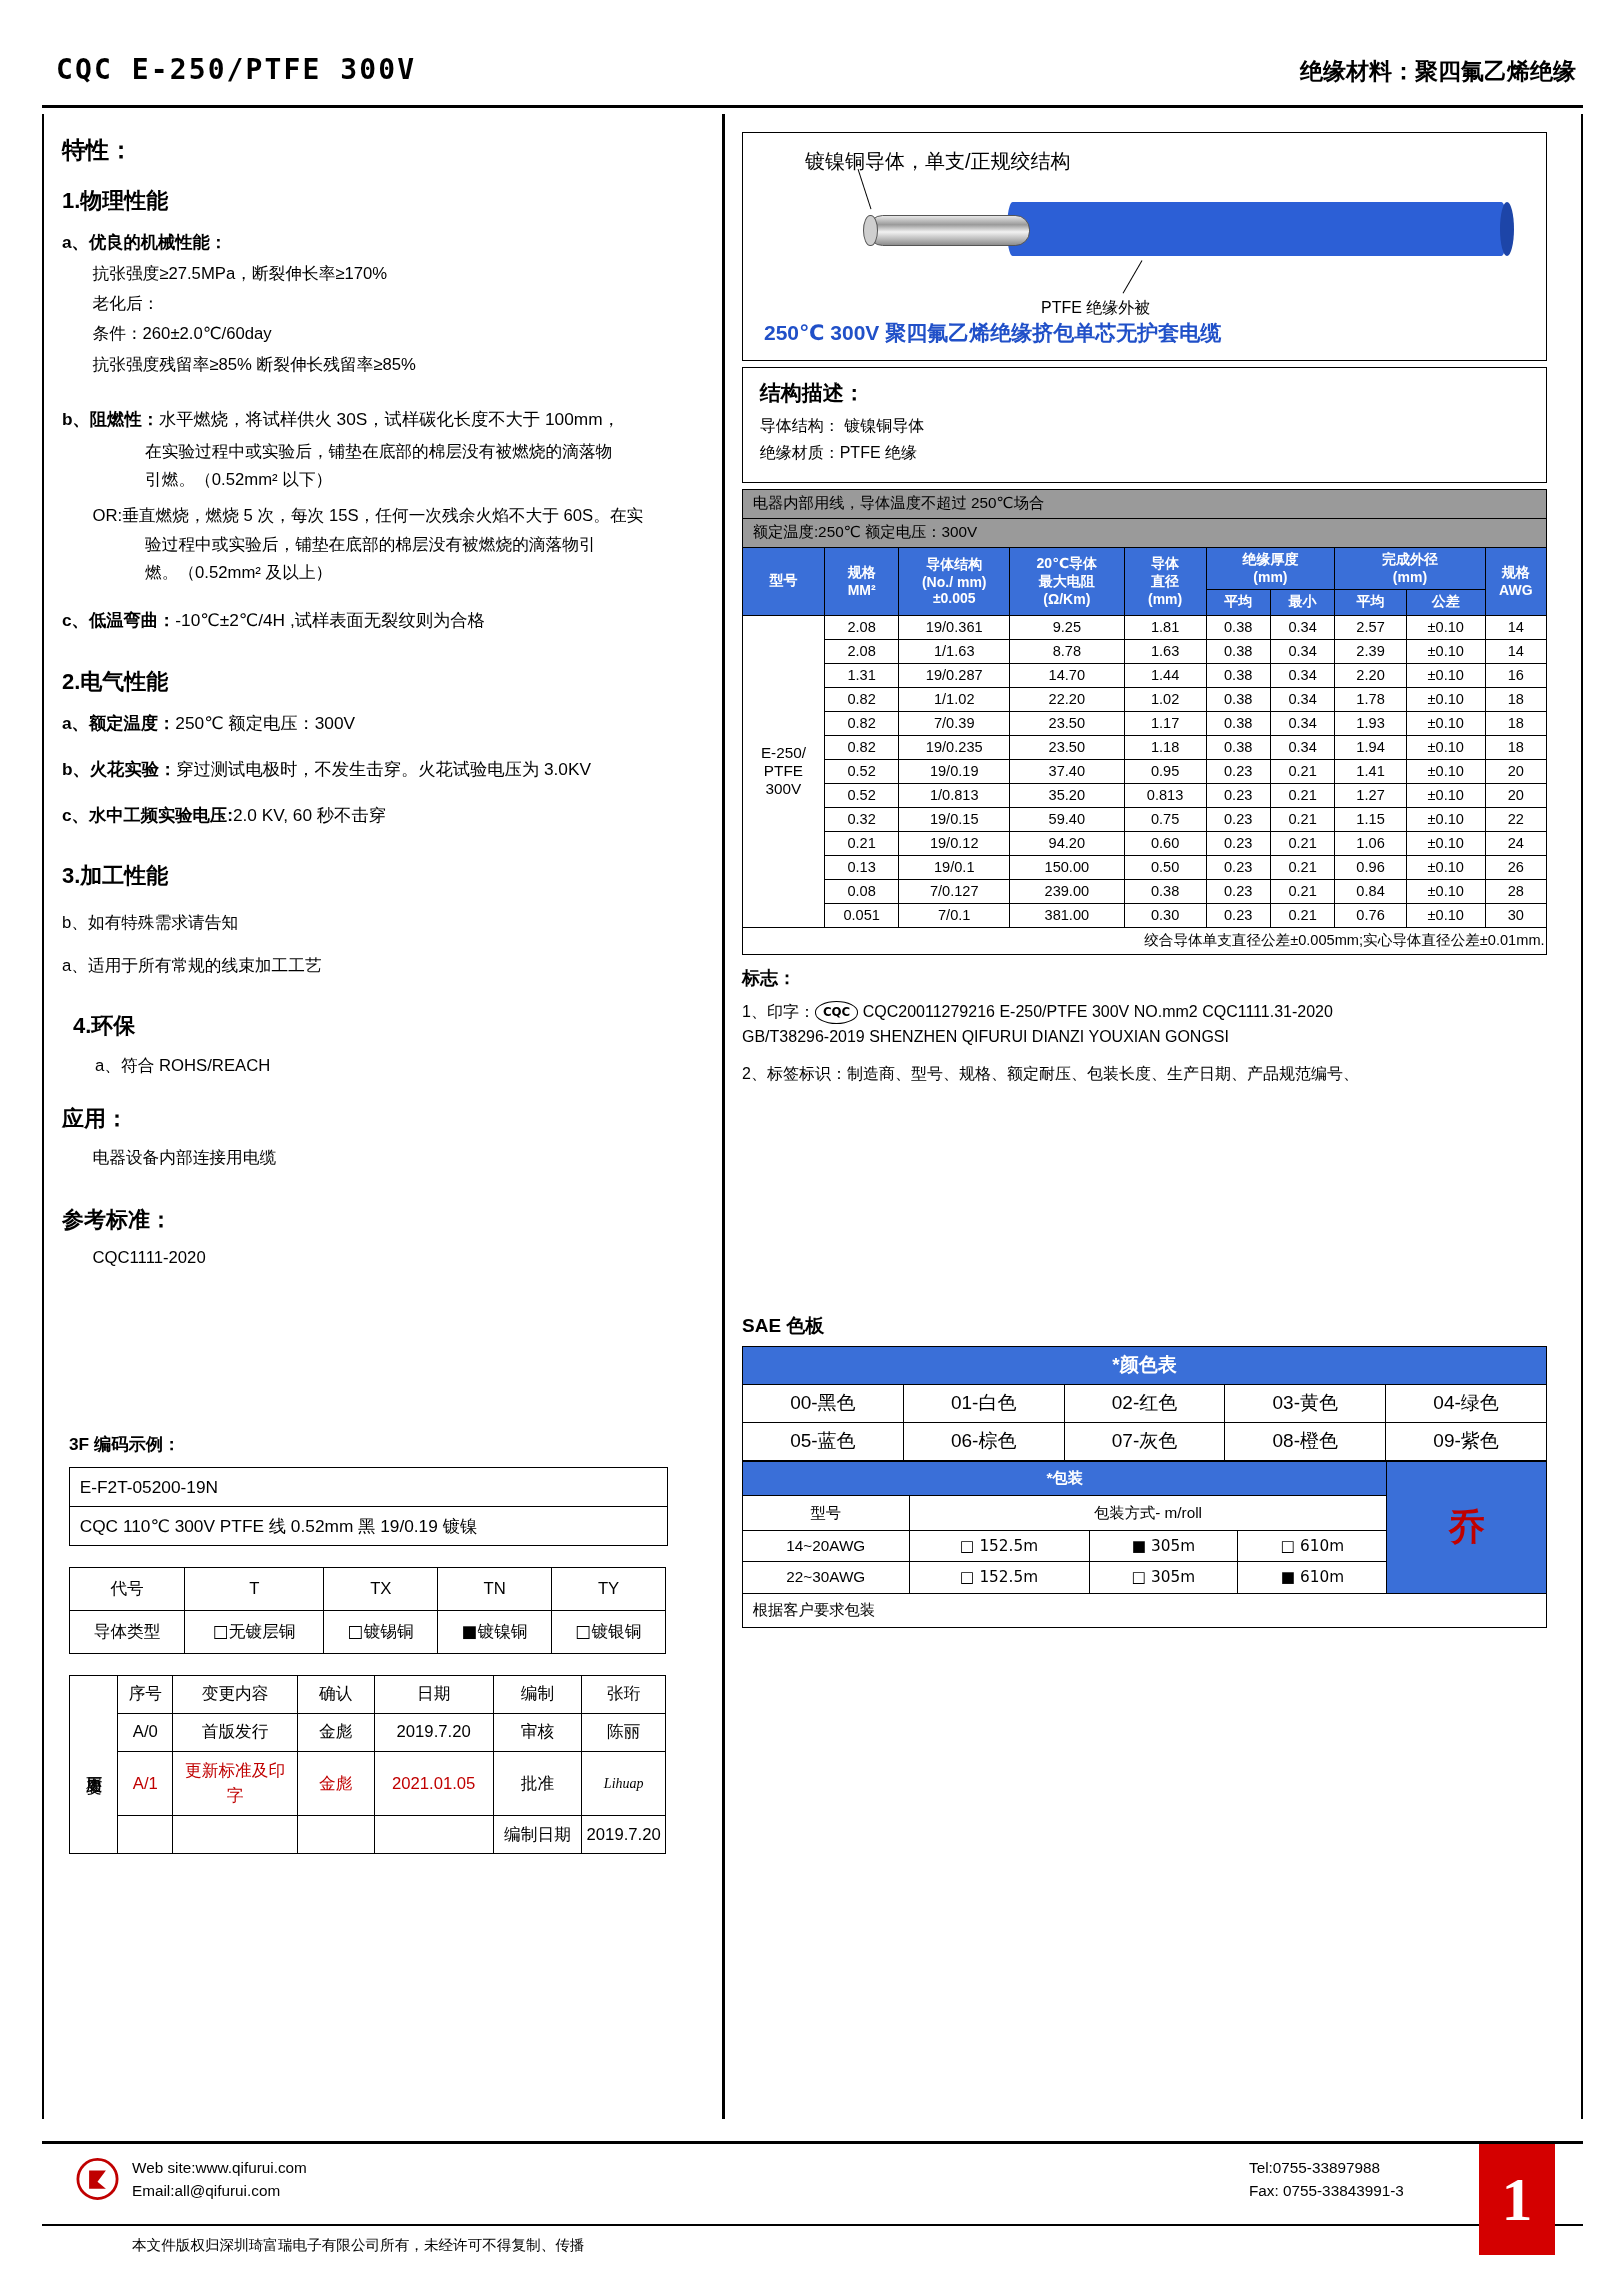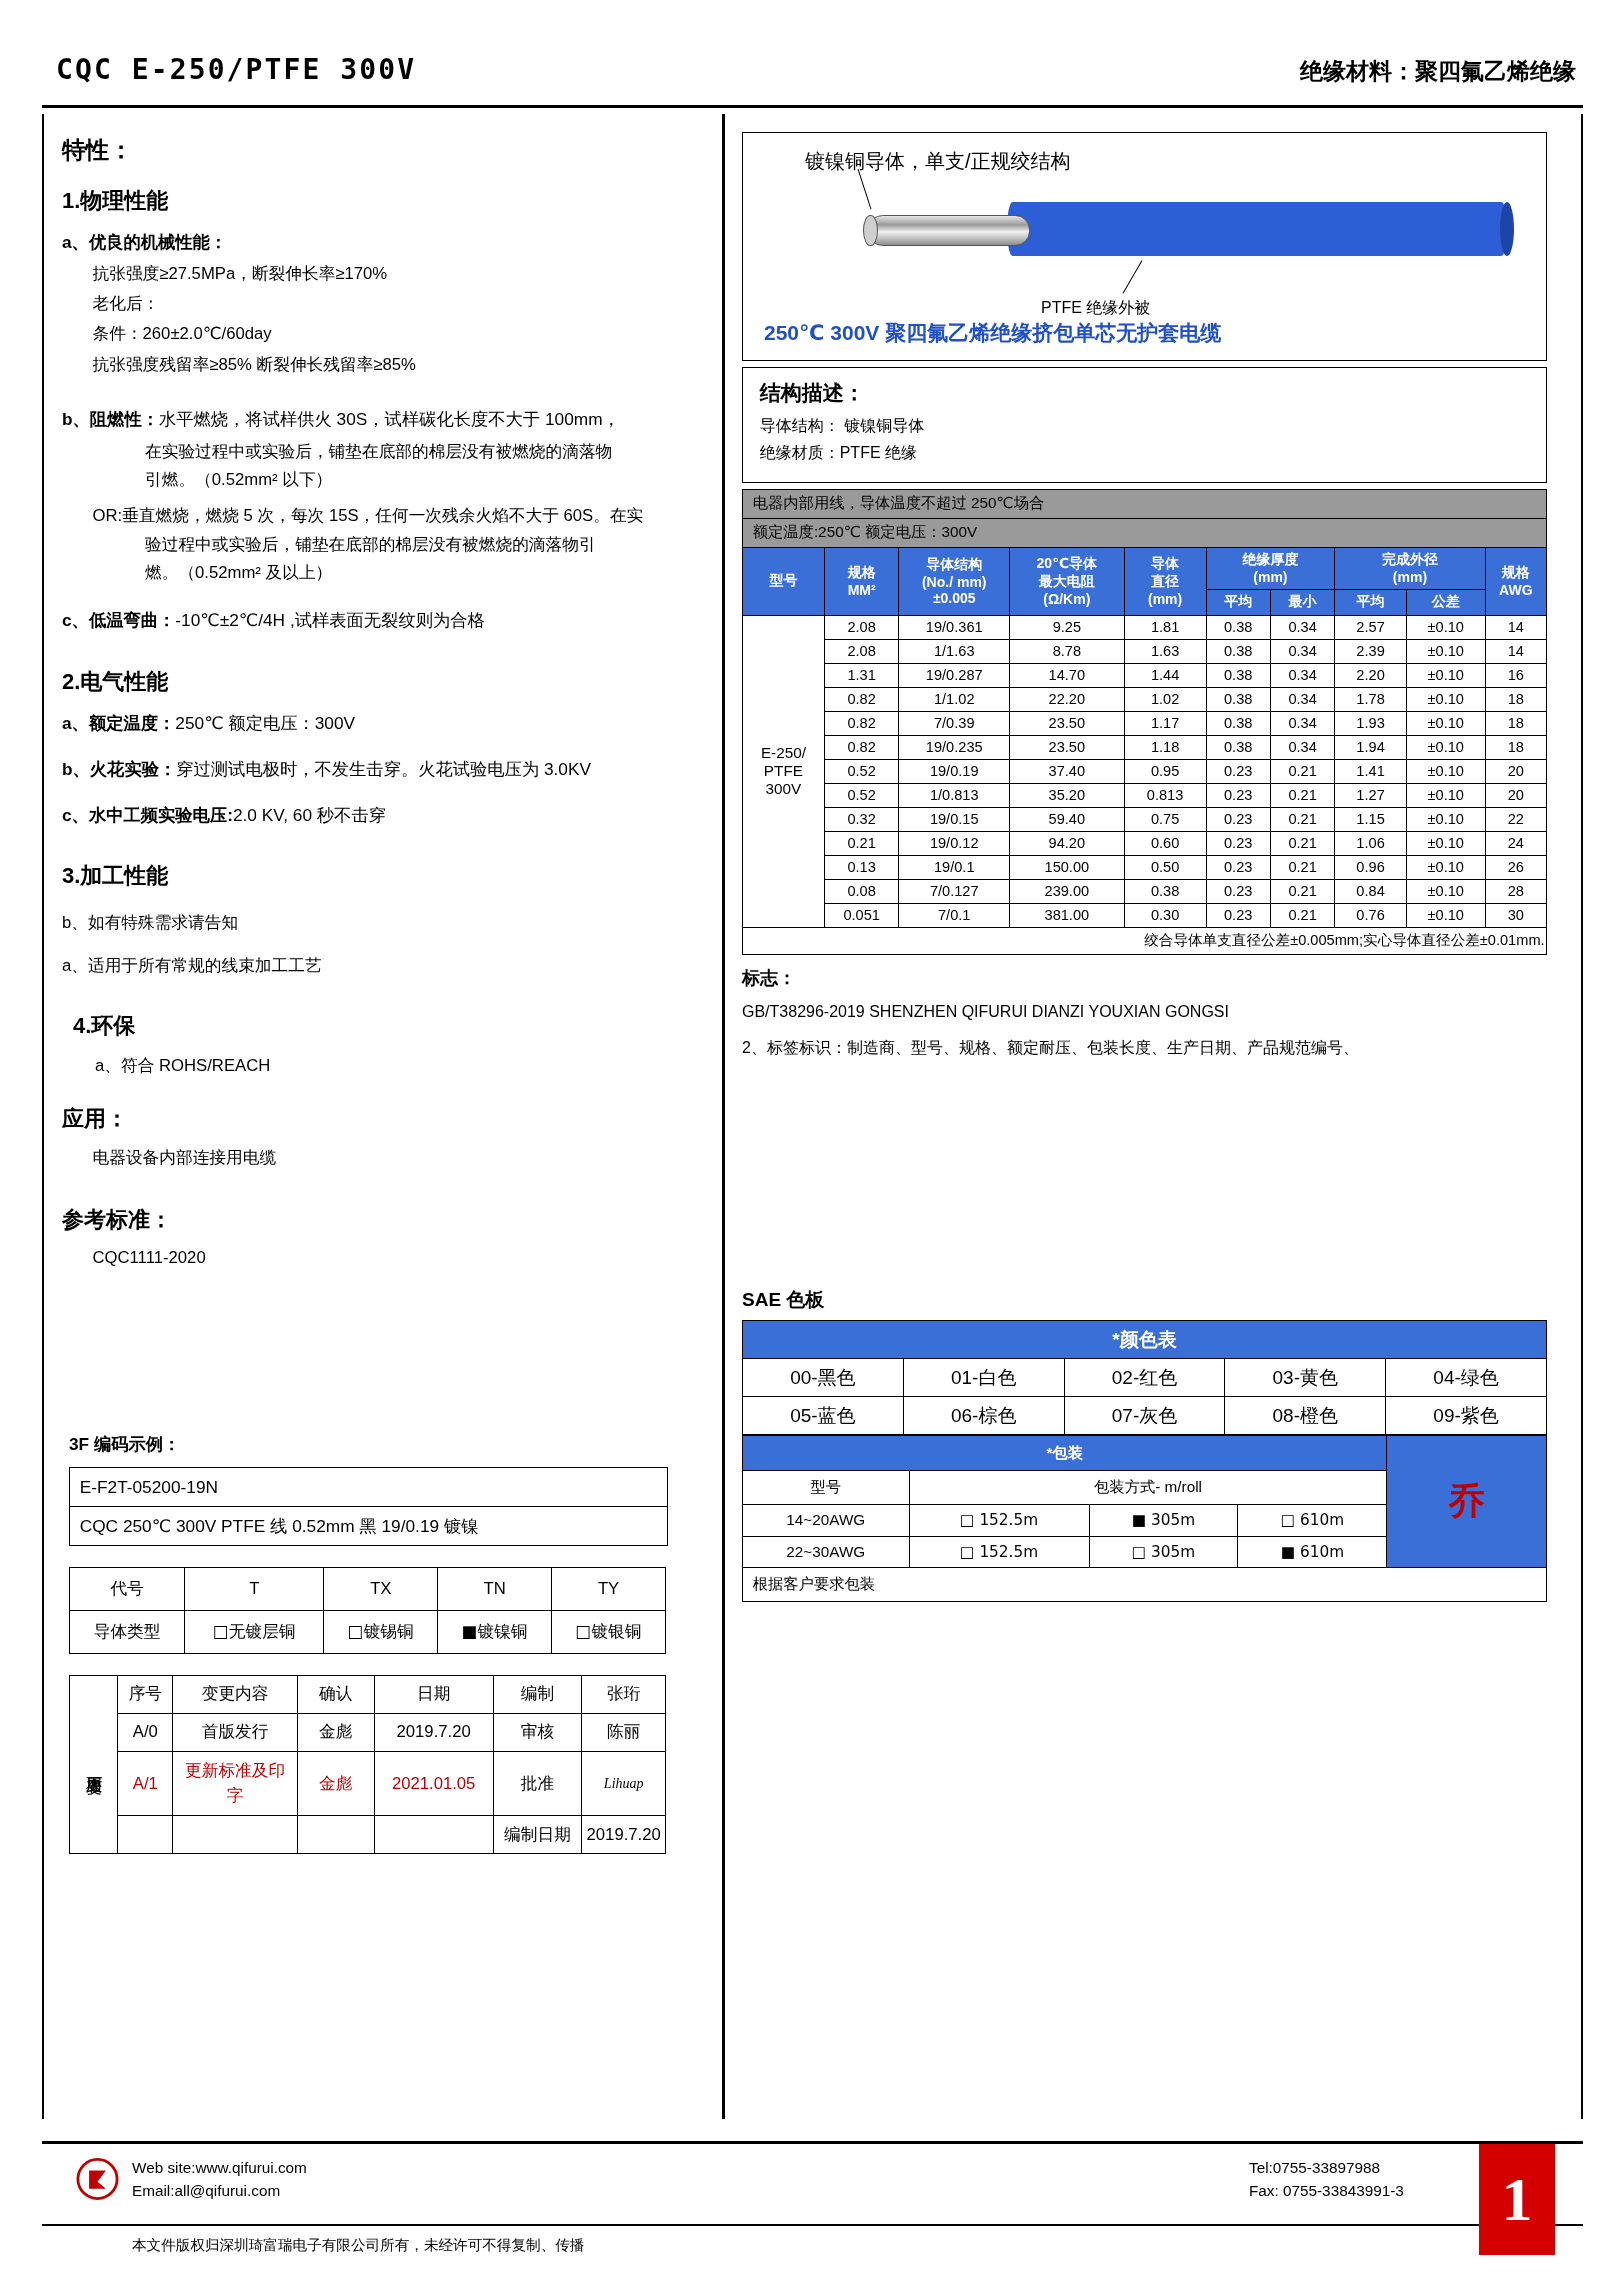--- a/index.html
+++ b/index.html
@@ -202,21 +202,21 @@
     <div class="sec-title">应用：</div>
     <div class="plain">电器设备内部连接用电缆</div>
 
     <div class="sec-title" style="margin-top:32px">参考标准：</div>
     <div class="plain">CQC1111-2020</div>
 
     <div style="height:160px"></div>
     <div class="code-title">3F 编码示例：</div>
     <div class="codebox">
       <div>E-F2T-05200-19N</div>
-      <div>CQC 250℃  300V PTFE 线  0.52mm  黑 19/0.19 镀镍</div>
+      <div>CQC 110℃  300V PTFE 线  0.52mm  黑 19/0.19 镀镍</div>
     </div>
 
     <table class="tbl typetbl">
       <tbody>
           <tr>
         <td>代号</td>
         <td>T</td>
         <td>TX</td>
         <td>TN</td>
         <td>TY</td>
@@ -471,20 +471,24 @@
         <td>30</td>
       </tr>
       <tr>
         <td class="left-al note" colspan="10">绞合导体单支直径公差±0.005mm;实心导体直径公差±0.01mm.</td>
       </tr>
     </tbody>
       </table>
 
     <div class="marks">
       <h4>标志：</h4>
+      <div>
+        <span>1、印字：</span><span class="cqc-badge">CQC</span>
+        <span>CQC20011279216  E-250/PTFE  300V  NO.mm2  CQC1111.31-2020</span>
+      </div>
       <div>GB/T38296-2019 SHENZHEN QIFURUI DIANZI YOUXIAN GONGSI</div>
       <div style="height:11px"></div>
       <div>2、标签标识：制造商、型号、规格、额定耐压、包装长度、生产日期、产品规范编号、</div>
     </div>
 
     <div style="height:208px"></div>
 
     <div class="sae-title">SAE 色板</div>
     <table class="sae">
       <tbody>

